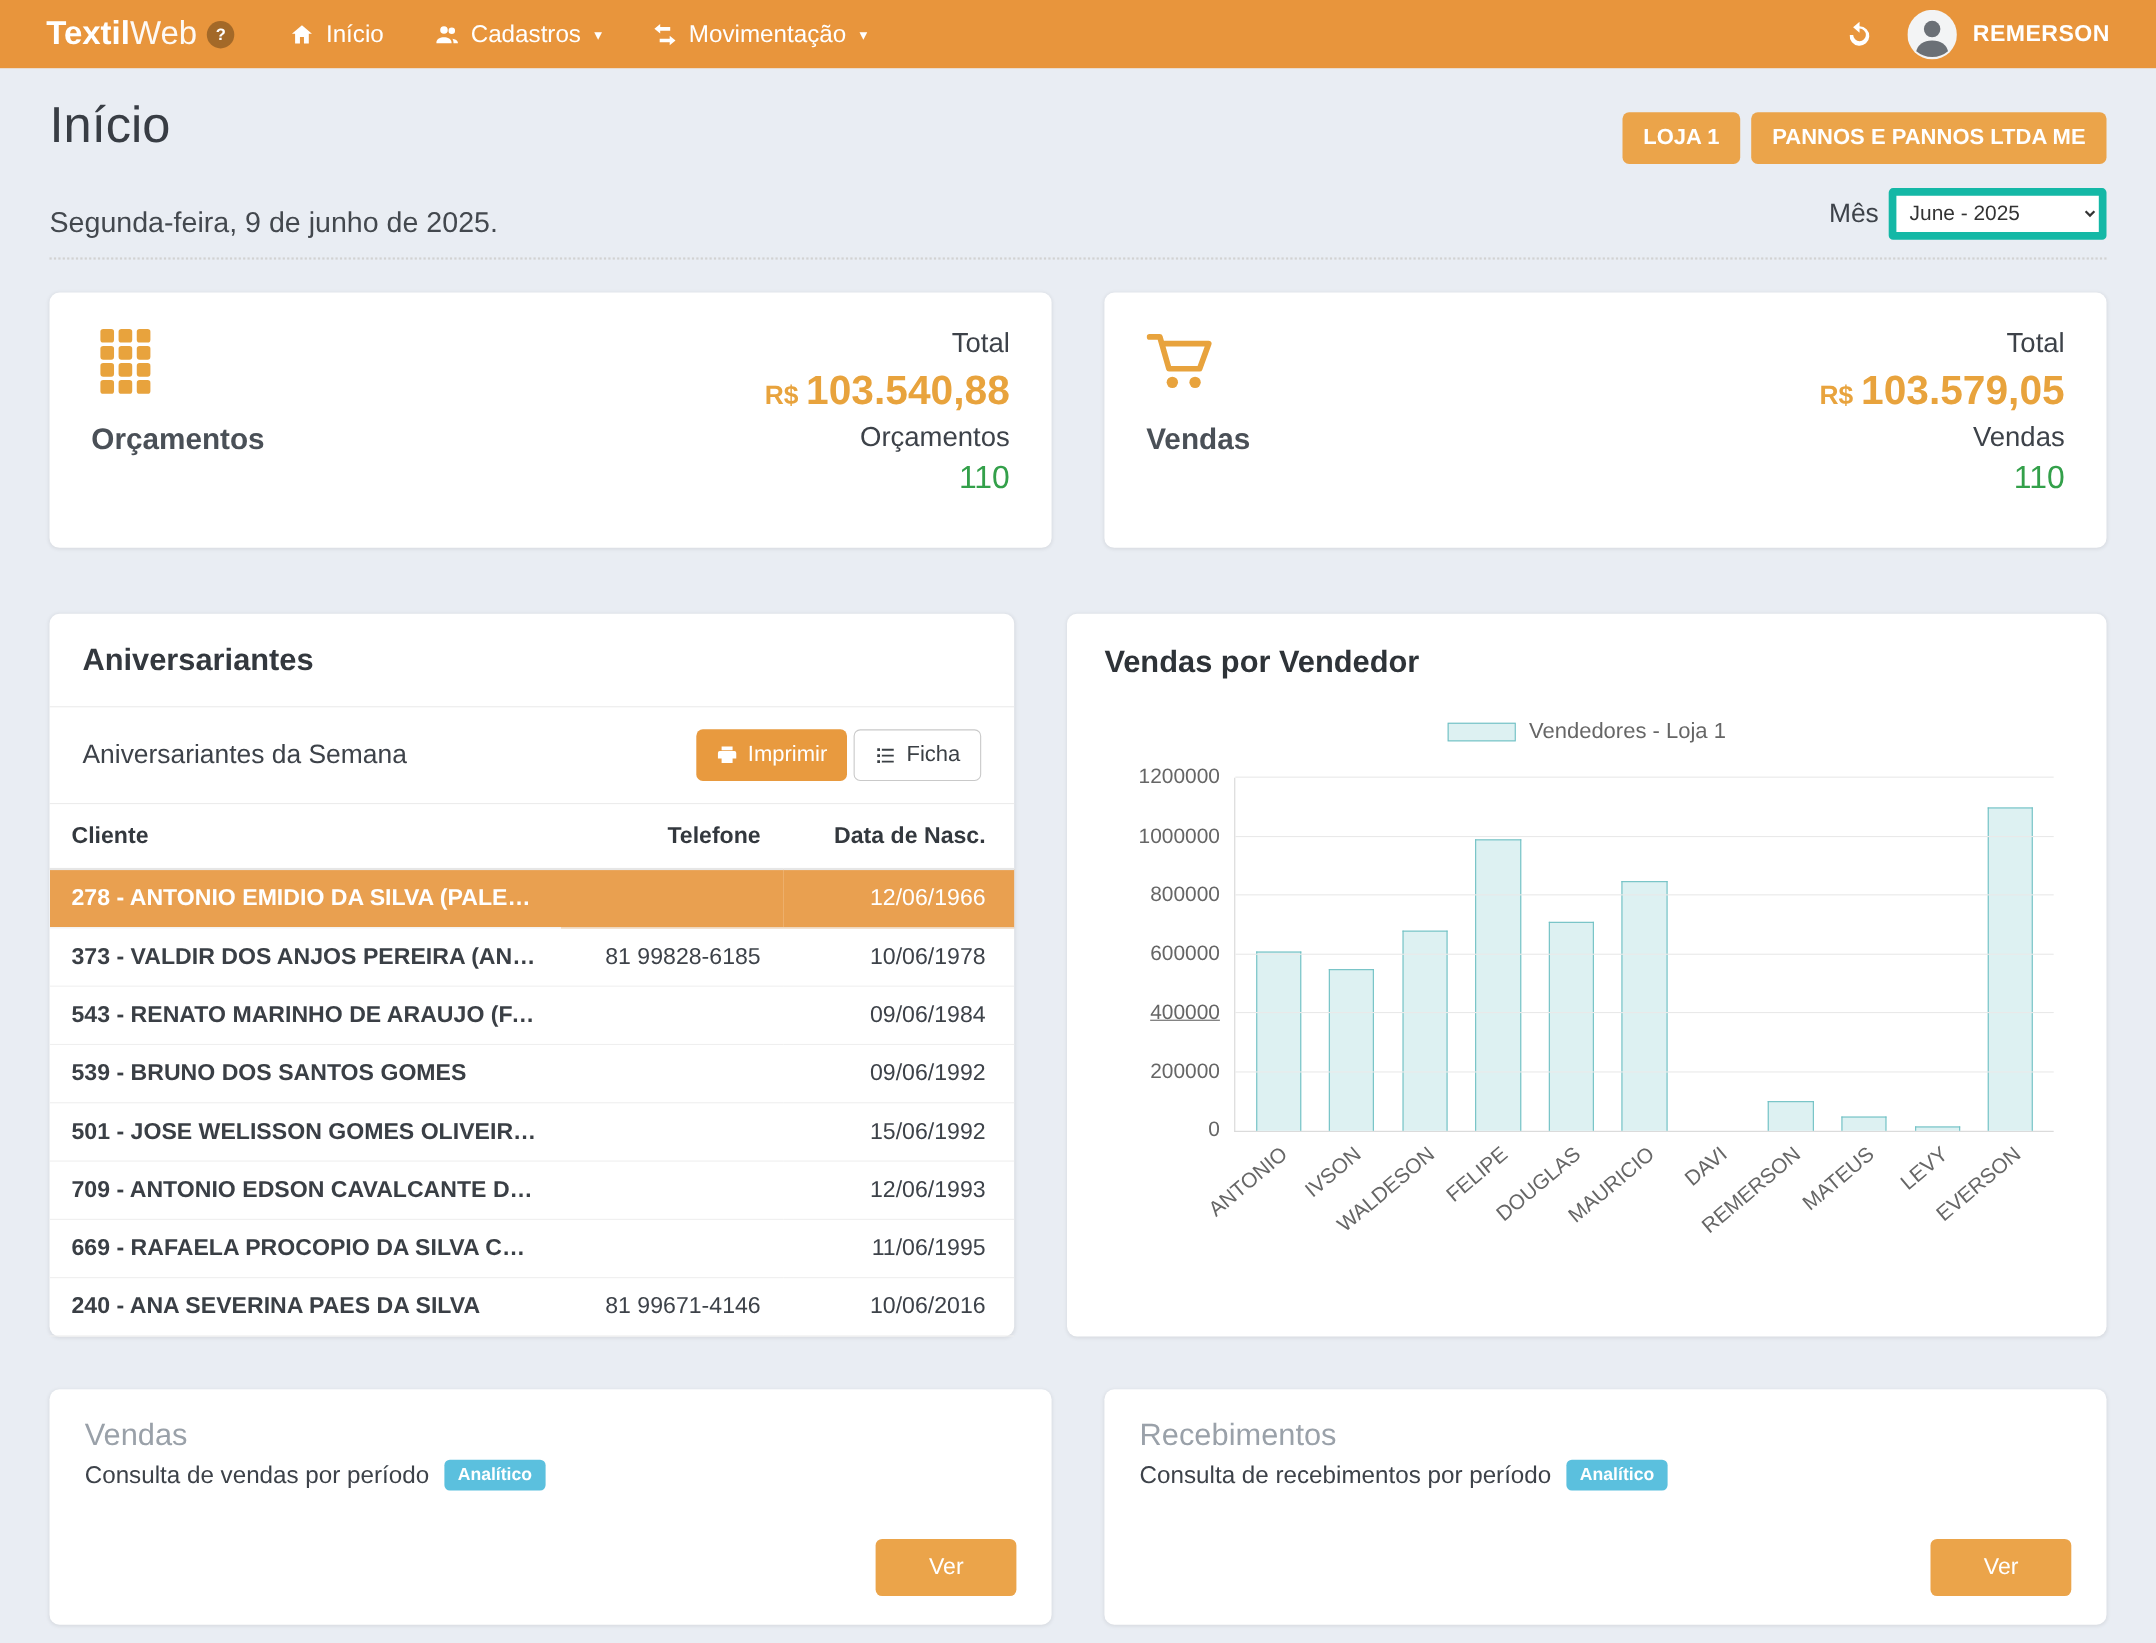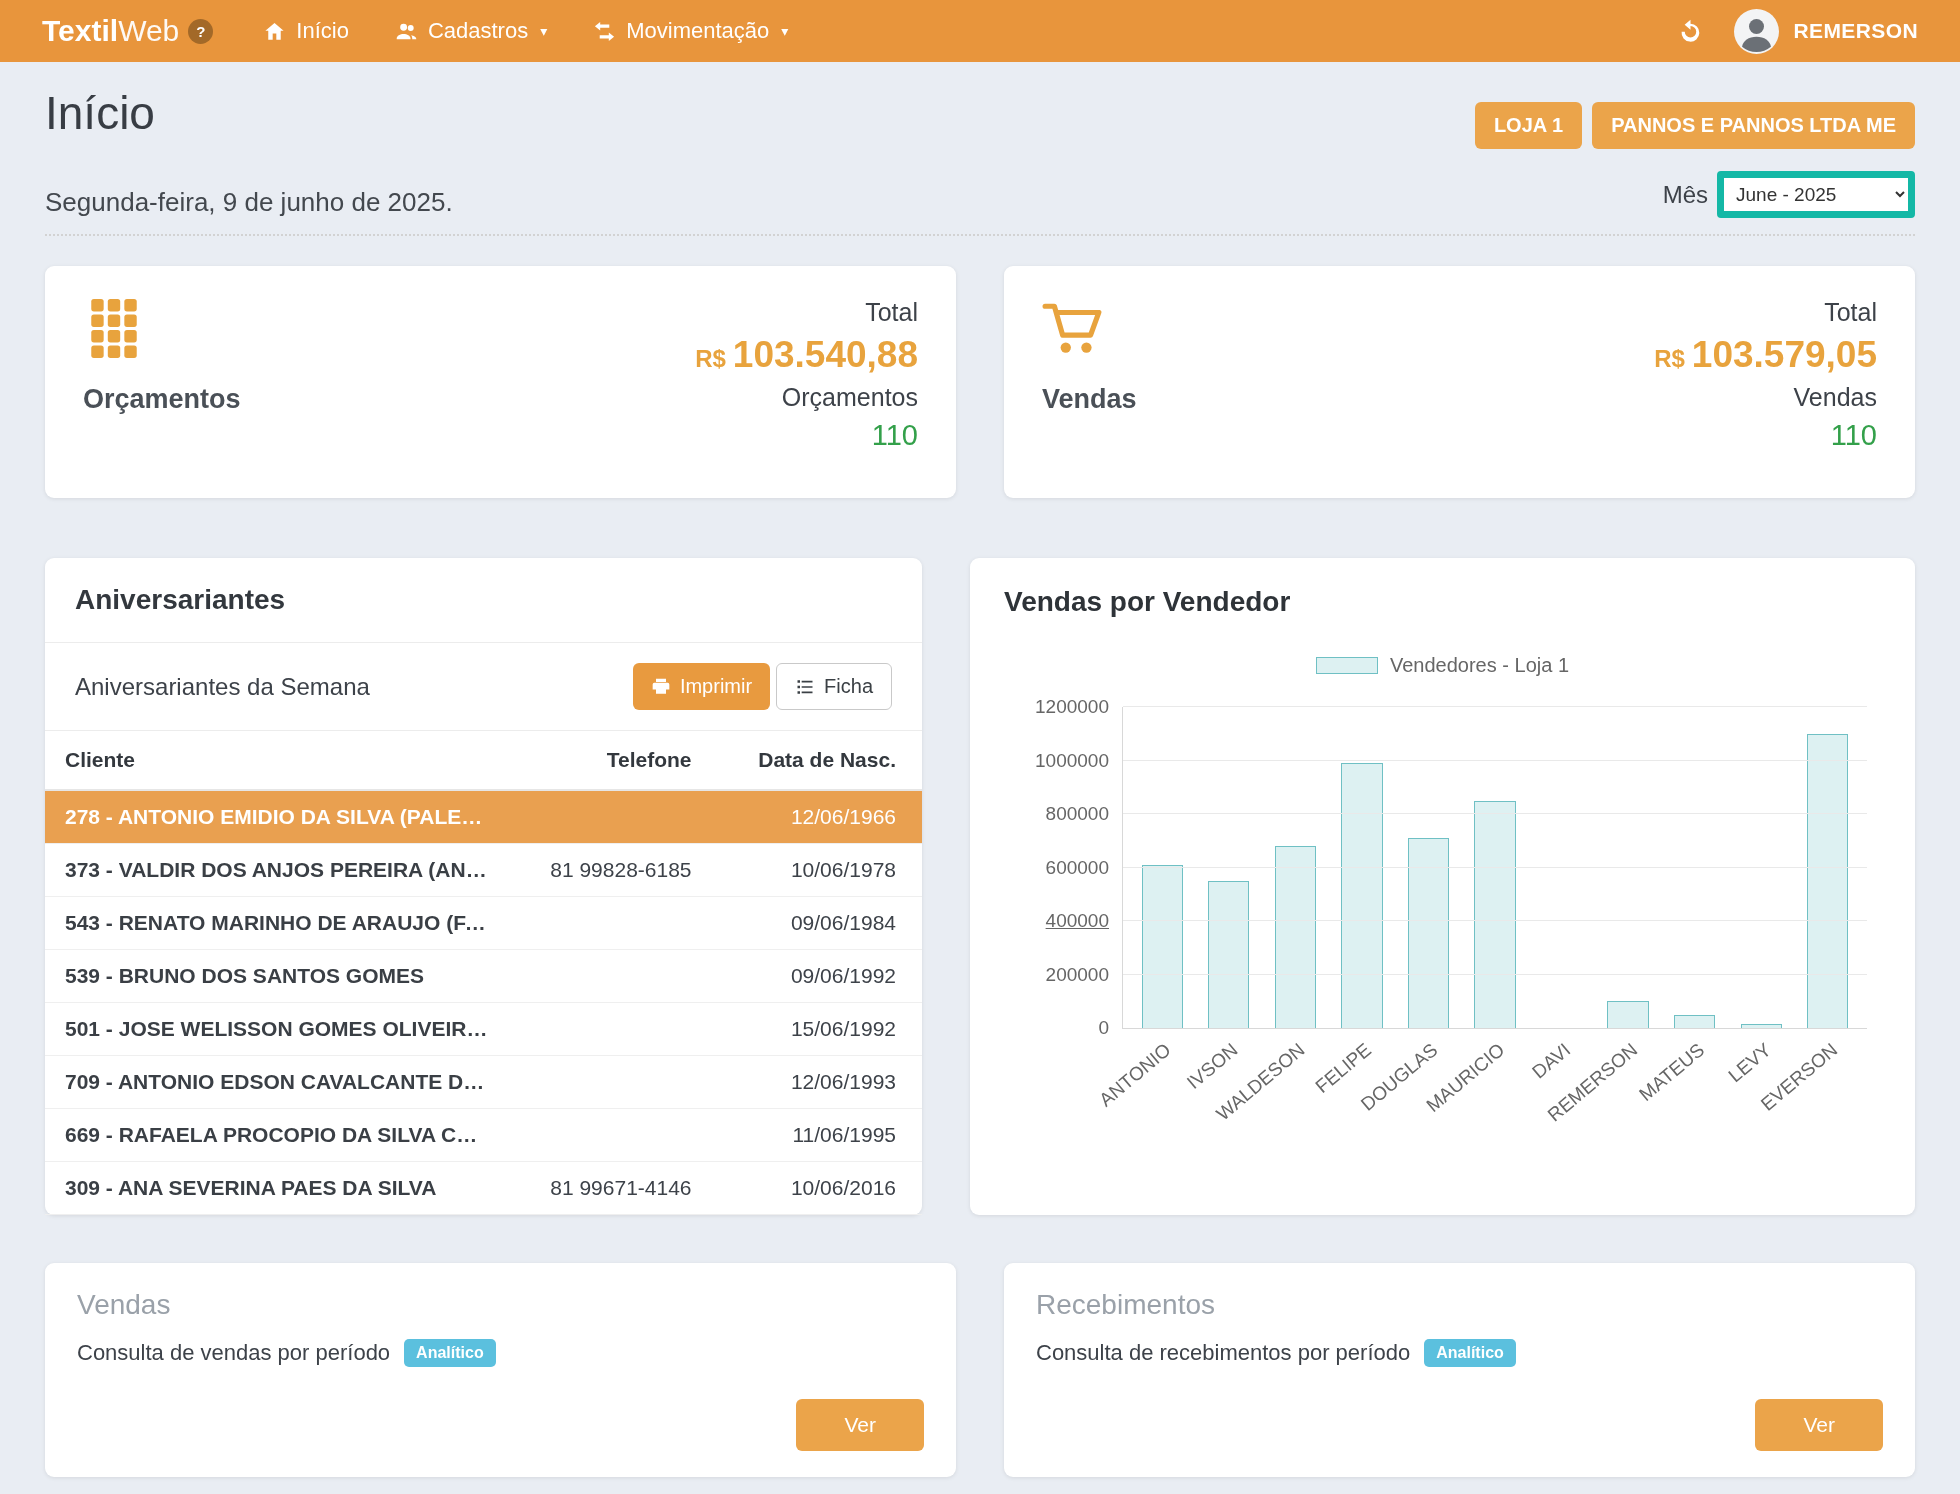--- a/index.html
+++ b/index.html
@@ -98,21 +98,21 @@
   .bar-slot{flex:1;display:flex;justify-content:center;align-items:flex-end;height:100%}
   .bar{width:62%;background:var(--bar-fill);border:1.5px solid var(--bar-border);border-bottom:none}
   .x-axis{display:flex;margin-left:118px;margin-right:14px;height:80px;padding:0 6px}
   .x-slot{flex:1;position:relative}
   .x-slot span{position:absolute;right:50%;top:10px;transform:rotate(-40deg);transform-origin:100% 0;font-size:19px;color:#666;white-space:nowrap}
 
   
   .bottom-row{display:flex;gap:48px;margin:48px 0 40px}
   .bottom-card{flex:1;padding:26px 32px;display:flex;flex-direction:column;min-height:214px}
   .bc-title{font-size:28px;color:#9aa1a9}
-  .bc-desc{font-size:22px;color:#3d4249;margin-top:18px;display:flex;align-items:center;gap:14px}
+  .bc-desc{font-size:22px;color:#3d4249;margin-top:6px;display:flex;align-items:center;gap:14px}
   .badge{background:var(--badge-blue);color:#fff;font-size:16px;font-weight:bold;padding:5px 12px;border-radius:5px}
   .btn-ver{margin-top:auto;align-self:flex-end;background:var(--btn-orange);color:#fff;font-size:21px;padding:14px 48px;border:none;border-radius:6px;font-family:inherit}
 </style>
 </head>
 <body>
 
 <nav class="navbar" data-interactable="false">
   <div class="brand" data-interactable="true">
     <span><span class="brand-bold" data-interactable="false">Textil</span><span class="brand-light" data-interactable="false">Web</span></span>
     <span class="help-badge" data-interactable="true">?</span>
@@ -289,21 +289,21 @@
               <td class="c-cliente" data-interactable="false">709 - ANTONIO EDSON CAVALCANTE DAN...</td>
               <td class="c-tel" data-interactable="false"></td>
               <td class="c-data" data-interactable="false">12/06/1993</td>
             </tr>
             <tr data-interactable="true">
               <td class="c-cliente" data-interactable="false">669 - RAFAELA PROCOPIO DA SILVA CARV...</td>
               <td class="c-tel" data-interactable="false"></td>
               <td class="c-data" data-interactable="false">11/06/1995</td>
             </tr>
             <tr data-interactable="true">
-              <td class="c-cliente" data-interactable="false">309 - ANA SEVERINA PAES DA SILVA</td>
+              <td class="c-cliente" data-interactable="false">240 - ANA SEVERINA PAES DA SILVA</td>
               <td class="c-tel" data-interactable="false">81 99671-4146</td>
               <td class="c-data" data-interactable="false">10/06/2016</td>
             </tr>
           </tbody>
       </table>
     </div>
 
     <div class="card chart-card" data-interactable="false">
       <div class="chart-title" data-interactable="false">Vendas por Vendedor</div>
       <div class="chart-wrap" data-interactable="false">

